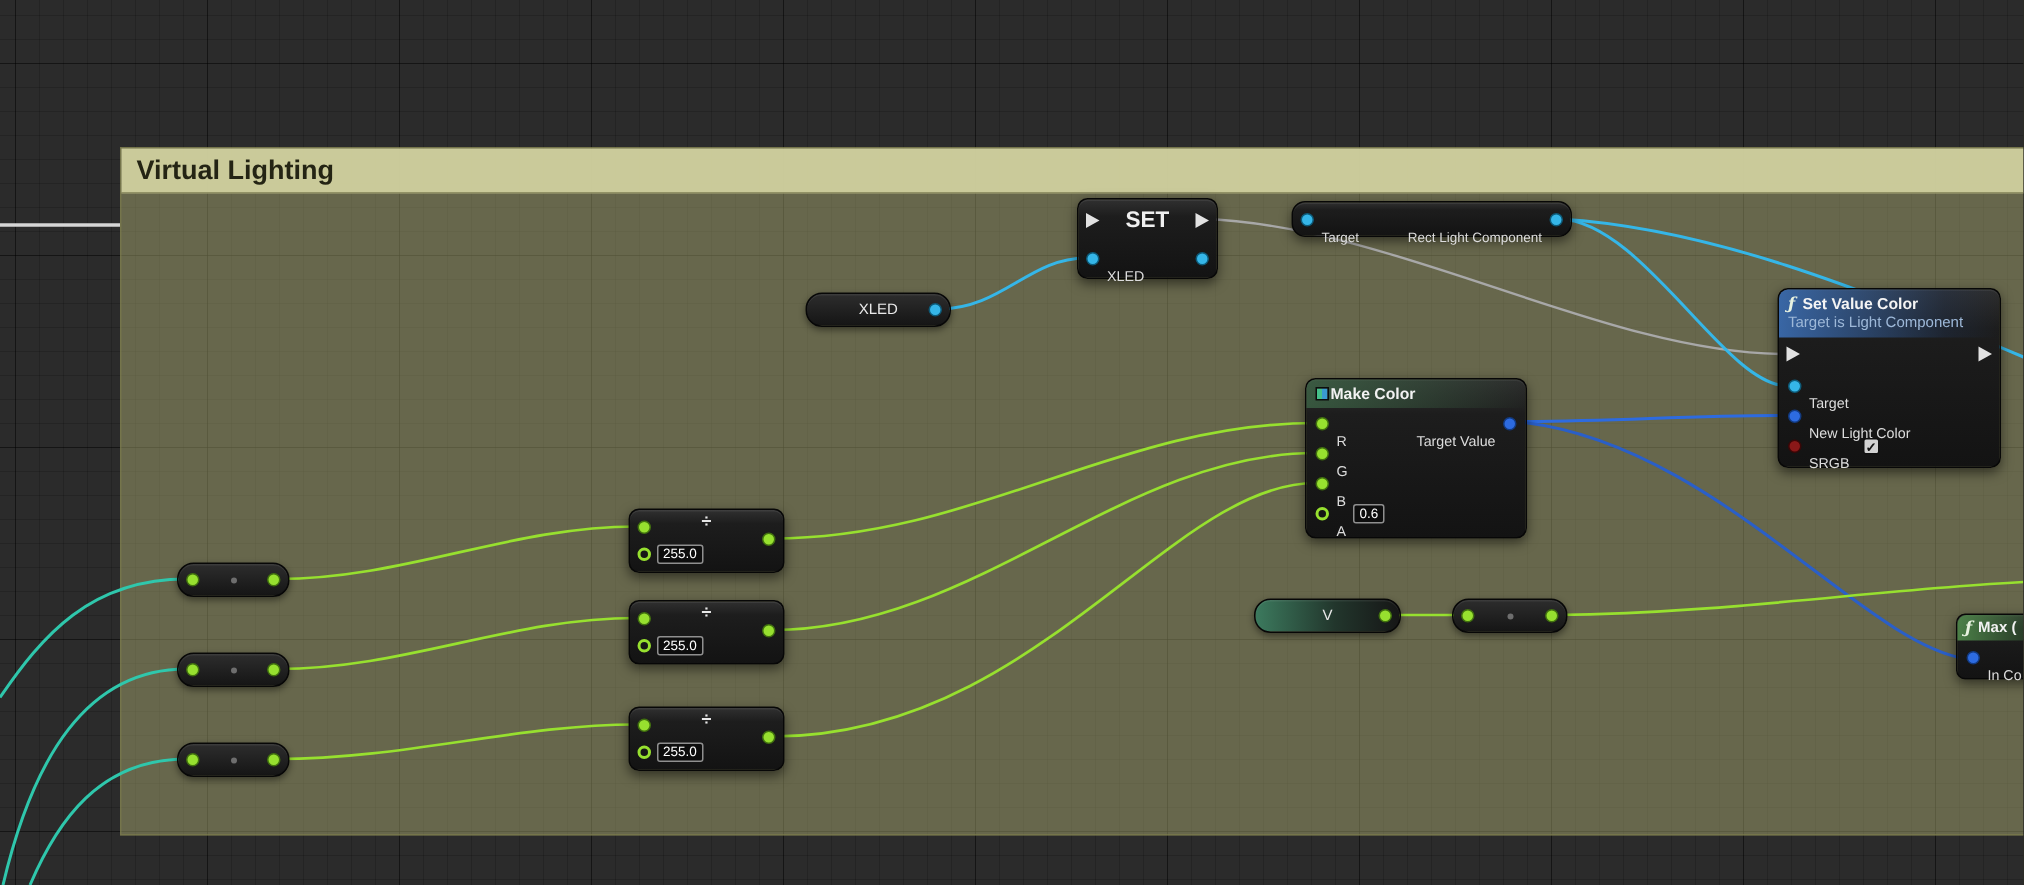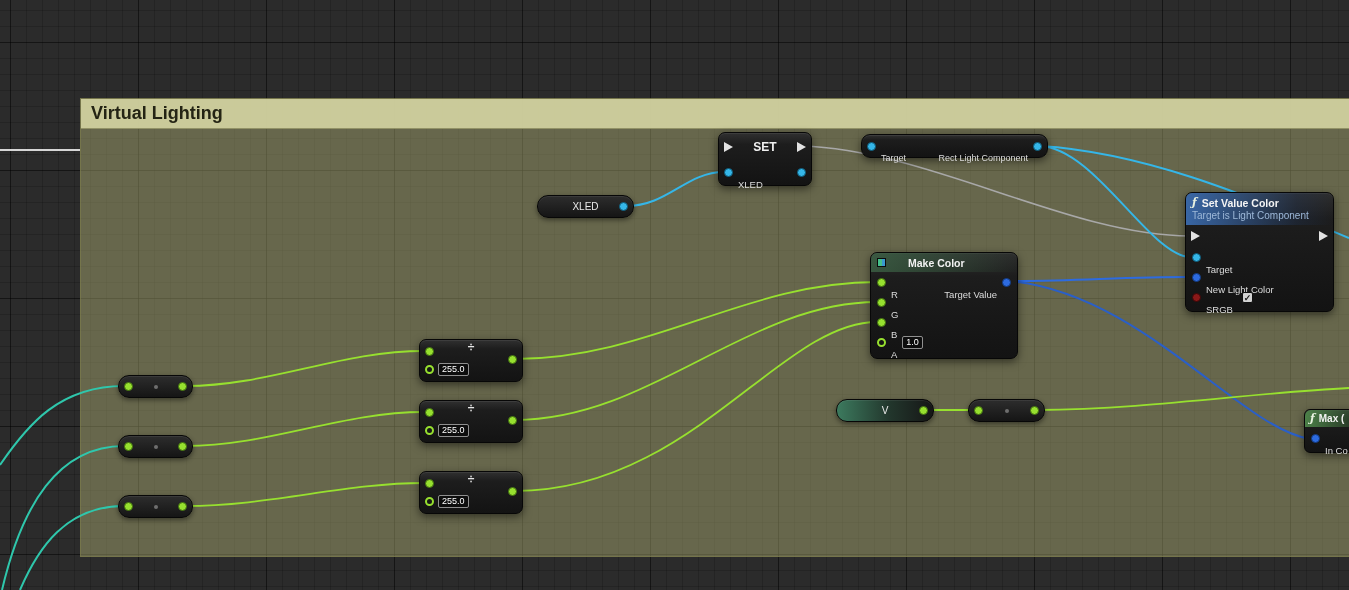--- a/index.html
+++ b/index.html
@@ -43,27 +43,27 @@
   .pin.red{background:#8a1818;border:1px solid #3a0707;}
   .exec{width:0;height:0;border-top:5px solid transparent;border-bottom:5px solid transparent;
     border-left:9px solid #e2e2e2;flex:0 0 auto;}
   .spacer{flex:1;}
   .plabel{font-size:9.5px;color:#dcdcdc;margin-top:24px;}
   .vbox{background:#0d0d0d;border:1px solid #8f8f8f;border-radius:2px;color:#fff;
     font-size:9px;line-height:11px;padding:0 3px;}
   .dot{width:4px;height:4px;border-radius:50%;background:#6e6e6e;margin:0 auto;}
   
   .set-top{display:flex;align-items:center;padding:0 5px;height:27px;}
-  .set-top .ntitle{flex:1;text-align:center;font-size:12px;font-weight:bold;color:#f0f0f0;}
+  .set-top .ntitle{flex:1;text-align:center;font-size:15px;font-weight:bold;color:#f0f0f0;}
   .set-bottom{display:flex;align-items:center;gap:5px;padding:0 5px;height:25px;}
   
   .rect-node{display:flex;align-items:center;gap:5px;padding:0 5px;border-radius:9px;}
   .rect-node .plabel{font-size:9px;}
   
-  .mheader{display:flex;align-items:center;gap:22px;height:19px;padding:0 6px;
+  .mheader{display:flex;align-items:center;gap:1px;height:19px;padding:0 6px;
     font-size:10.5px;font-weight:bold;color:#f2f2f2;border-radius:6px 6px 0 0;
     background:linear-gradient(90deg,rgba(62,104,72,0.75),rgba(30,36,30,0.15));}
   .msicon{width:9px;height:9px;border:1px solid #0c0c0c;
     background:linear-gradient(90deg,#45c08a 50%,#3a9ad0 50%);}
   .mrow{display:flex;align-items:center;gap:5px;padding:0 6px;height:20px;font-size:9.5px;}
   
   .slc-header{padding:3px 6px 4px 6px;border-radius:6px 6px 0 0;
     background:linear-gradient(90deg,rgba(58,106,172,0.95),rgba(32,52,86,0.35) 75%,rgba(25,25,25,0.1));}
   .slc-title{display:flex;align-items:center;gap:5px;font-size:10.5px;font-weight:bold;color:#f4f4f4;}
   .fnicon{font-family:"DejaVu Serif",serif;font-style:italic;font-weight:bold;font-size:11px;color:#e8f2e0;}
@@ -166,21 +166,21 @@
       <span class="pin green"></span>
       <span class="plabel">G</span>
     </div>
     <div class="mrow">
       <span class="pin green"></span>
       <span class="plabel">B</span>
     </div>
     <div class="mrow">
       <span class="pin greenh"></span>
       <span class="plabel">A</span>
-      <span class="vbox">1.0</span>
+      <span class="vbox">0.6</span>
     </div>
   </div>
 
   <div class="node" style="left:1185px;top:192px;width:149px;height:120px;">
     <div class="slc-header">
       <div class="slc-title">
         <span class="fnicon">ƒ</span>
         <span>Set Value Color</span>
       </div>
       <div class="slc-sub">Target is Light Component</div>

